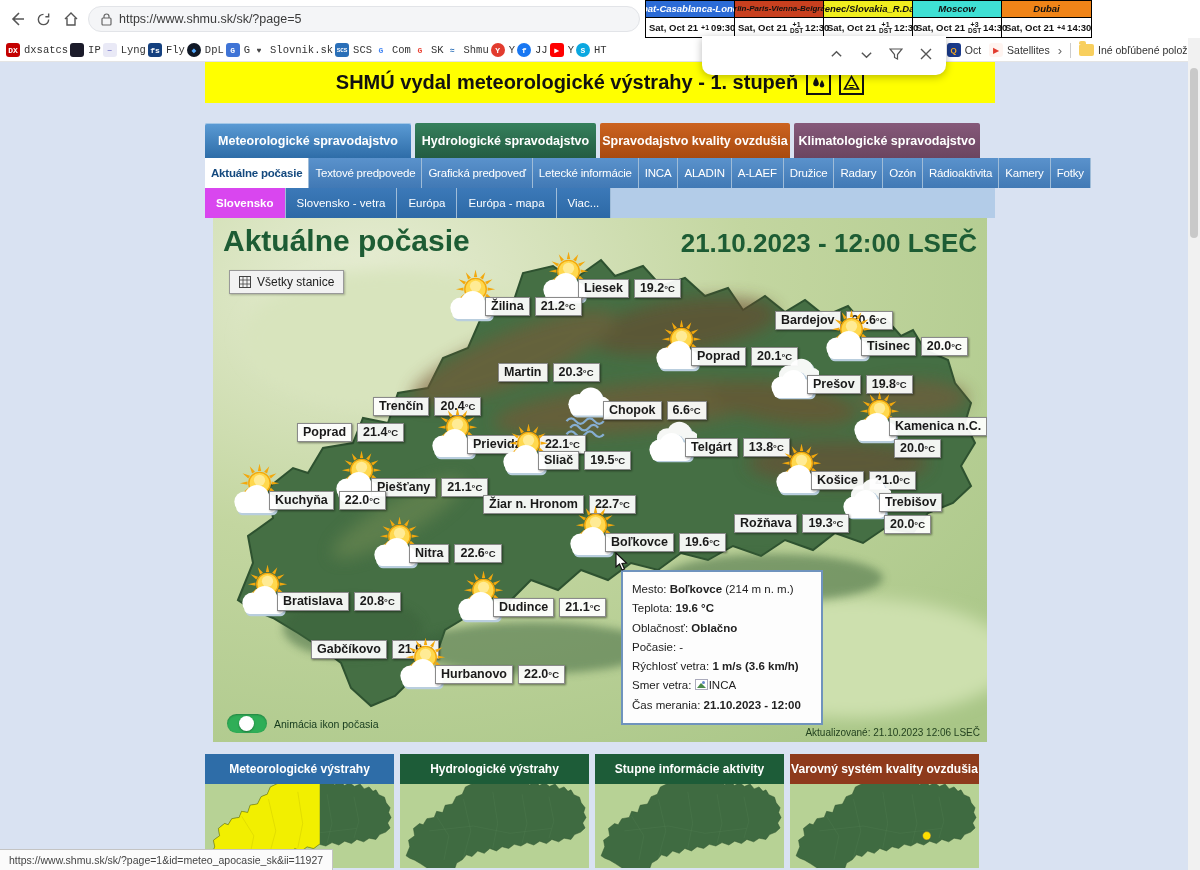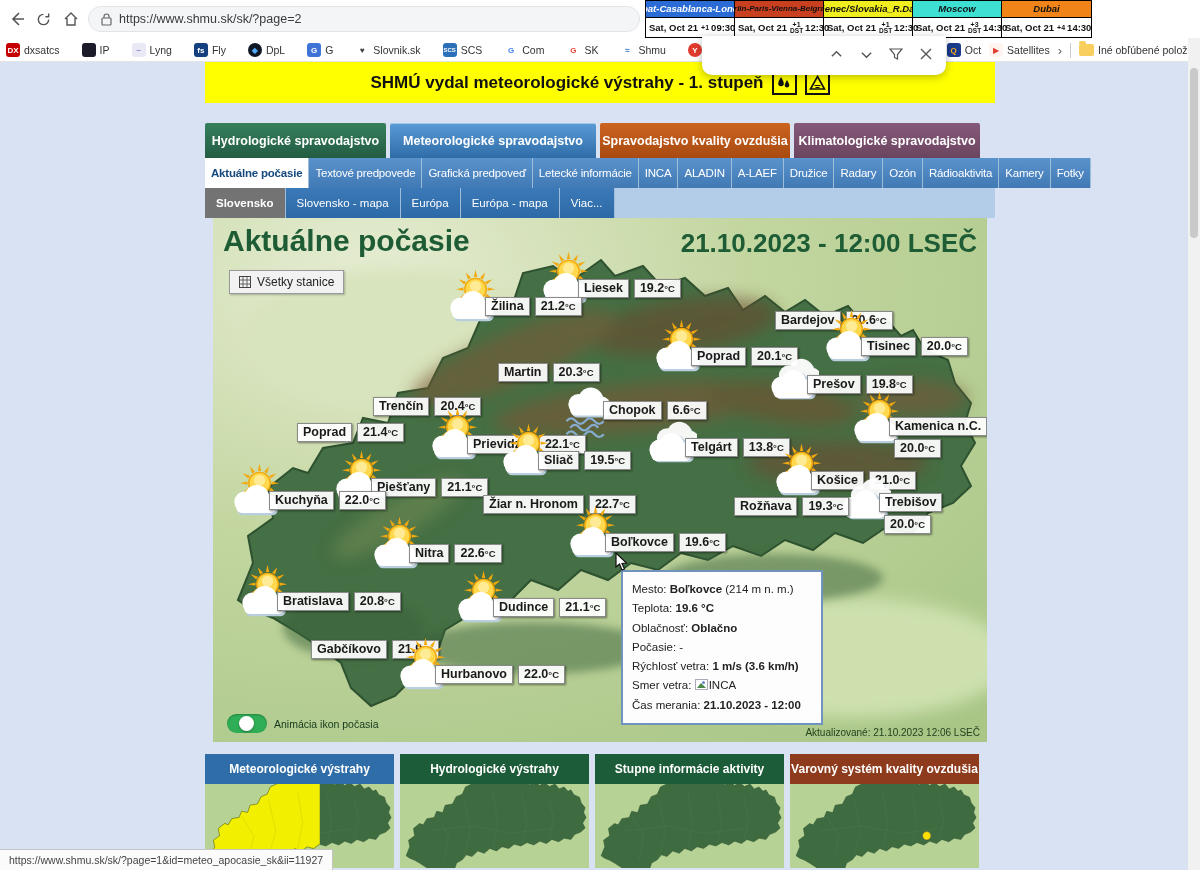--- a/index.html
+++ b/index.html
@@ -18,55 +18,55 @@
   .clock-hd { height:17px; font-size:9.5px; font-weight:bold; font-style:italic; display:flex; align-items:center; justify-content:center; white-space:nowrap; overflow:hidden; border-bottom:1px solid #000; }
   .clock-row { height:20px; display:flex; align-items:center; padding:0 3px; font-size:9.5px; font-weight:bold; color:#111; white-space:nowrap; }
   .c-date { flex:0 0 auto; }
   .c-off { display:flex; flex-direction:column; align-items:center; line-height:1; margin:0 2px 0 3px; flex:1; }
   .c-off i { font-style:normal; font-size:7px; }
   .c-off em { font-style:normal; font-size:6.5px; }
   .c-time { margin-left:auto; }
 
   
   #bookmarks-bar { position:absolute; left:0; top:38px; width:1200px; height:24px; background:#fff; border-bottom:1px solid #e4e4e4; z-index:9; }
-  #bookmarks-left { position:absolute; left:6px; top:0; width:700px; height:24px; display:flex; align-items:center; gap:22px; overflow:hidden; }
+  #bookmarks-left { position:absolute; left:6px; top:0; width:700px; height:24px; display:flex; align-items:center; gap:2px; overflow:hidden;font-family:Liberation Mono, monospace; }
   #bookmarks-right { position:absolute; right:2px; top:0; height:24px; display:flex; align-items:center; gap:8px; z-index:1; }
   .bm { display:flex; align-items:center; gap:4px; cursor:pointer; flex:0 0 auto; }
   .bm-ic { width:14px; height:14px; border-radius:3px; display:flex; align-items:center; justify-content:center; font-size:8px; font-weight:bold; overflow:hidden; }
   .bm-ic.round { border-radius:50%; }
   .bm-lab { font-size:10.5px; color:#333; white-space:nowrap; }
   .bm-sep { width:1px; height:15px; background:#ccc; }
   .bm-chev { font-size:13px; color:#666; }
   .folder-ic { width:15px; height:12px; background:#f8cf5e; border-radius:2px; position:relative; }
   .folder-ic:before { content:""; position:absolute; left:0; top:-3px; width:7px; height:3px; background:#f8cf5e; border-radius:2px 2px 0 0; }
 
   
   #find-popup { position:absolute; left:702px; top:36px; width:244px; height:39px; background:#fff; border-radius:0 0 10px 10px; box-shadow:0 2px 8px rgba(0,0,0,.28); z-index:50; display:flex; align-items:flex-start; justify-content:flex-end; padding:8px 10px 0 0; gap:10px; }
   .fp-ic { width:20px; height:20px; display:flex; align-items:center; justify-content:center; cursor:pointer; }
 
   
   #page { position:absolute; left:0; top:62px; width:1200px; height:808px; background:#d9e2f2; }
   #content { position:relative; margin-left:205px; width:790px; }
 
   
   #banner { height:41px; background:#ffff00; display:flex; align-items:center; justify-content:center; gap:8px; }
-  #banner-text { font-size:17px; font-weight:bold; color:#111; }
+  #banner-text { font-size:20px; font-weight:bold; color:#111; }
   .warn-box { width:25px; height:25px; border:2px solid #111; display:flex; align-items:center; justify-content:center; background:#ffff00; }
 
   
   #nav-tabs { margin-top:20px; height:35px; display:flex; gap:4px; }
   .nav-tab { height:35px; display:flex; align-items:center; justify-content:center; color:#fff; font-size:12.5px; font-weight:bold; cursor:pointer; border-radius:2px 2px 0 0; }
 
   
   #sub-tabs { height:30px; background:#b3cce8; display:flex; align-items:stretch; }
   .sub-tab { display:flex; align-items:center; padding:0 6px; font-size:11.5px; color:#fff; background:linear-gradient(#5a92cc,#4179b5); border-right:1px solid #9fbcd8; cursor:pointer; white-space:nowrap; letter-spacing:-0.2px; }
   .sub-tab.active { background:#fff; color:#14497e; font-weight:bold; }
   #view-tabs { height:30px; background:#b3cce8; display:flex; align-items:stretch; }
   .view-tab { display:flex; align-items:center; padding:0 11px; font-size:11.5px; color:#fff; background:linear-gradient(#3c79b8,#2d69a6); border-right:1px solid #9fbcd8; cursor:pointer; white-space:nowrap; }
-  .view-tab.active { background:#737373; font-weight:bold; }
+  .view-tab.active { background:#d946ef; font-weight:bold; }
 
   
   #map { position:relative; margin:0 8px; width:774px; height:524px; overflow:hidden; background:#b7cf96; }
   #map-title { position:absolute; left:10px; top:6px; font-size:30px; font-weight:bold; color:#1d5c34; z-index:5; }
   #map-datetime { position:absolute; right:10px; top:10px; font-size:26px; font-weight:bold; color:#1d5c34; z-index:5; }
   #stations-btn { position:absolute; left:16px; top:52px; height:24px; display:flex; align-items:center; gap:6px; padding:0 9px; background:#f2f2f2; border:1px solid #999; font-size:12px; color:#222; cursor:pointer; z-index:5; box-shadow:1px 1px 2px rgba(0,0,0,.25); }
   .station { position:absolute; z-index:4; }
   .st-ic { position:absolute; left:-44px; top:-24px; width:56px; height:56px; }
   .st-box { position:relative; display:inline-block; background:rgba(255,255,255,.93); border:1px solid #8a8a8a; box-shadow:1px 1px 2px rgba(0,0,0,.45); padding:0 5px; font-size:12.5px; font-weight:bold; color:#1a1a1a; white-space:nowrap; line-height:17px; }
   .st-temp { margin-top:3px; margin-left:5px; }
@@ -113,21 +113,21 @@
   <span class="nav-ic" style="left:60px">
     <svg width="16" height="16" viewBox="0 0 16 16">
         <path d="M2 8 L8 2 L14 8 M4 7 V14 H12 V7" stroke="#555" stroke-width="1.4" fill="none"></path>
       </svg>
   </span>
   <div id="url-pill">
     <svg width="11" height="13" viewBox="0 0 11 13">
         <rect x="1" y="5" width="9" height="7" rx="1" fill="none" stroke="#666" stroke-width="1.2"></rect>
         <path d="M3 5 V3.5 a2.5 2.5 0 0 1 5 0 V5" fill="none" stroke="#666" stroke-width="1.2"></path>
       </svg>
-    <span>https://www.shmu.sk/sk/?page=2</span>
+    <span>https://www.shmu.sk/sk/?page=5</span>
   </div>
   <div id="clocks">
       <div class="clock">
         <div class="clock-hd" style="background: rgb(43, 107, 214); color: rgb(255, 255, 255);">Rabat-Casablanca-London</div>
         <div class="clock-row">
           <span class="c-date">Sat, Oct 21</span>
           <span class="c-off">
             <i>+1</i>
             <em></em>
           </span>
@@ -301,43 +301,43 @@
       </span>
       <span class="warn-box">
         <svg width="17" height="16" viewBox="0 0 17 16">
             <path d="M8.5 1.5 L15.5 14 H1.5 Z" fill="none" stroke="#111" stroke-width="1.6"></path>
             <path d="M5.5 10.5 H11.5 M6.5 12.5 H10.5" stroke="#111" stroke-width="1.2"></path>
           </svg>
       </span>
     </div>
 
     <div id="nav-tabs">
+        <div class="nav-tab" style="width: 206px; background: linear-gradient(rgb(91, 155, 213), rgb(46, 109, 168)); box-shadow: rgba(255, 255, 255, 0.45) 0px 1px 0px inset;">Meteorologické spravodajstvo</div>
         <div class="nav-tab" style="width: 181px; background: linear-gradient(rgb(53, 128, 92), rgb(36, 92, 66));">Hydrologické spravodajstvo</div>
-        <div class="nav-tab" style="width: 206px; background: linear-gradient(rgb(91, 155, 213), rgb(46, 109, 168)); box-shadow: rgba(255, 255, 255, 0.45) 0px 1px 0px inset;">Meteorologické spravodajstvo</div>
         <div class="nav-tab" style="width: 190px; background: linear-gradient(rgb(204, 99, 32), rgb(168, 74, 16));">Spravodajstvo kvality ovzdušia</div>
         <div class="nav-tab" style="width: 186px; background: linear-gradient(rgb(134, 89, 122), rgb(107, 69, 96));">Klimatologické spravodajstvo</div>
       </div>
     <div id="sub-tabs">
         <div class="sub-tab active">Aktuálne počasie</div>
         <div class="sub-tab">Textové predpovede</div>
         <div class="sub-tab">Grafická predpoveď</div>
         <div class="sub-tab">Letecké informácie</div>
         <div class="sub-tab">INCA</div>
         <div class="sub-tab">ALADIN</div>
         <div class="sub-tab">A-LAEF</div>
         <div class="sub-tab">Družice</div>
         <div class="sub-tab">Radary</div>
         <div class="sub-tab">Ozón</div>
         <div class="sub-tab">Rádioaktivita</div>
         <div class="sub-tab">Kamery</div>
         <div class="sub-tab">Fotky</div>
       </div>
     <div id="view-tabs">
         <div class="view-tab active">Slovensko</div>
-        <div class="view-tab">Slovensko - mapa</div>
+        <div class="view-tab">Slovensko - vetra</div>
         <div class="view-tab">Európa</div>
         <div class="view-tab">Európa - mapa</div>
         <div class="view-tab">Viac...</div>
       </div>
 
     <div id="map">
       <svg id="map-bg" width="774" height="524" viewBox="0 0 774 524" style="position:absolute;left:0;top:0">
         <defs>
           <radialGradient id="terr" cx="20%" cy="12%" r="110%">
             <stop offset="0%" stop-color="#e7edd4"></stop>
@@ -763,21 +763,21 @@
                   <circle cx="46" cy="41" r="9"></circle>
                   <rect x="12" y="40" width="43" height="12" rx="6"></rect>
                 </g>
                 <g fill="#ffffff" transform="translate(-1,1)">
                   <circle cx="21" cy="40" r="11"></circle>
                   <circle cx="34" cy="35" r="13"></circle>
                   <circle cx="46" cy="41" r="9"></circle>
                   <rect x="12" y="40" width="43" height="12" rx="6"></rect>
                 </g>
               </svg></div><div class="st-box st-name">Trebišov</div><div class="st-box st-temp">20.0<span class="unit">°C</span></div></div>
-          <div class="station" style="left: 482px; top: 276px; padding-left: 39px;"><div class="st-box st-name">Rožňava</div><div class="st-box st-temp">19.3<span class="unit">°C</span></div></div>
+          <div class="station" style="left: 482px; top: 293px; padding-left: 39px;"><div class="st-box st-name">Rožňava</div><div class="st-box st-temp">19.3<span class="unit">°C</span></div></div>
           <div class="station" style="left: 392px; top: 312px;"><div class="st-ic"><svg width="56" height="70" viewBox="0 0 60 74">
                 <polygon points="58.0,20.0 49.9,18.2 49.9,21.8" fill="#f3a80c"></polygon>
                 <polygon points="55.2,30.5 49.1,24.9 47.2,28.0" fill="#f3a80c"></polygon>
                 <polygon points="47.5,38.2 45.0,30.2 41.9,32.1" fill="#f3a80c"></polygon>
                 <polygon points="37.0,41.0 38.8,32.9 35.2,32.9" fill="#f3a80c"></polygon>
                 <polygon points="26.5,38.2 32.1,32.1 29.0,30.2" fill="#f3a80c"></polygon>
                 <polygon points="18.8,30.5 26.8,28.0 24.9,24.9" fill="#f3a80c"></polygon>
                 <polygon points="16.0,20.0 24.1,21.8 24.1,18.2" fill="#f3a80c"></polygon>
                 <polygon points="18.8,9.5 24.9,15.1 26.8,12.0" fill="#f3a80c"></polygon>
                 <polygon points="26.5,1.8 29.0,9.8 32.1,7.9" fill="#f3a80c"></polygon>

